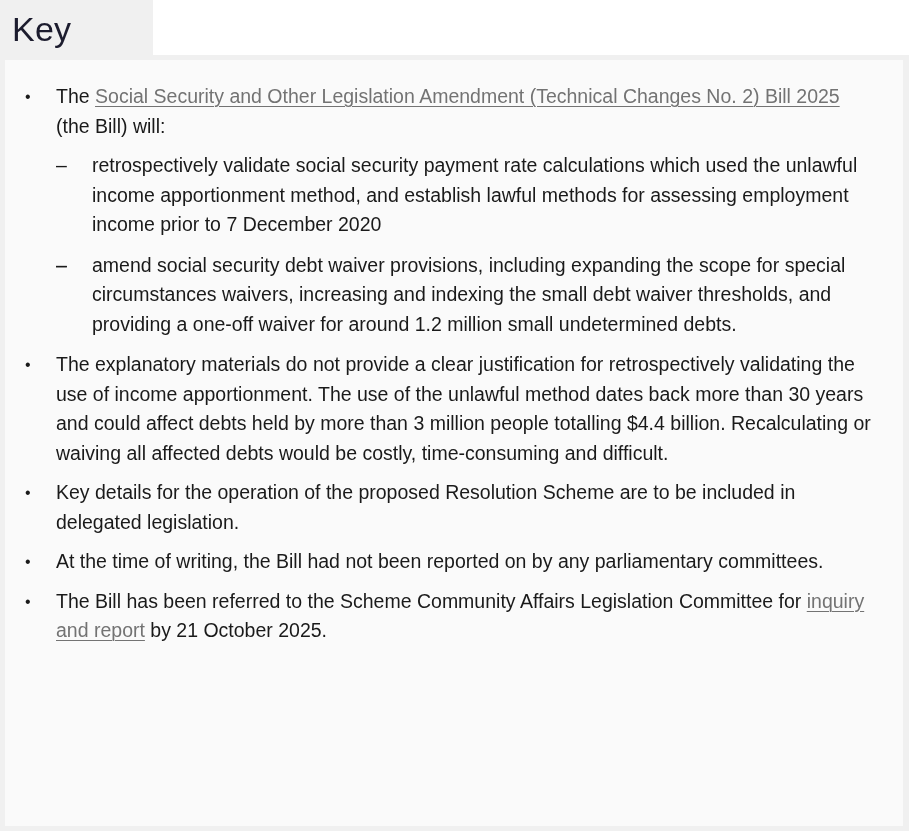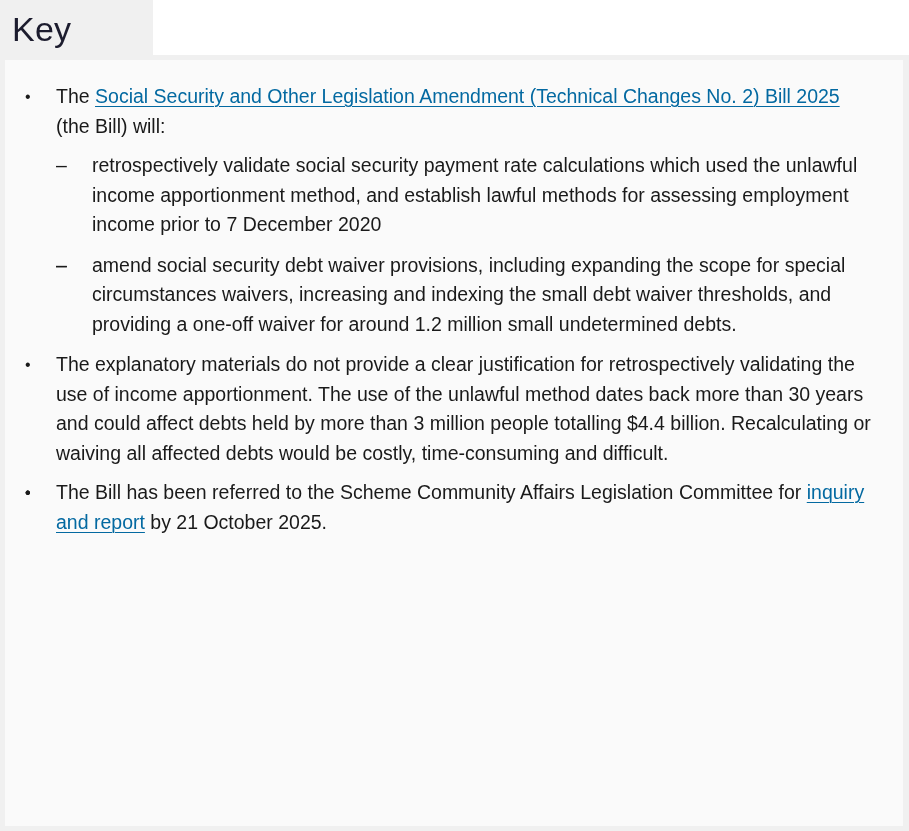--- a/index.html
+++ b/index.html
@@ -9,21 +9,21 @@
   .tab h2 { margin: 0; position: absolute; left: 12px; top: 10px; font-size: 34px; font-weight: normal;
             color: #1c1c2e; letter-spacing: 0.2px; }
   .box { position: absolute; left: 0; top: 55px; width: 909px; height: 776px; background: #f0f0f0; }
   .inner { position: absolute; left: 5px; top: 5px; right: 6px; bottom: 5px; background: #fafafa; }
   ul.points { list-style: none; margin: 0; padding: 0; position: absolute; left: 0; top: 22px; width: 870px; }
   ul.points > li { position: relative; padding-left: 51px; font-size: 19.5px; line-height: 29.5px; margin-bottom: 10px; }
   ul.points > li > .bullet { position: absolute; left: 20px; top: 0; font-size: 16px; }
   ul.sub { list-style: none; margin: 10px 0 0 0; padding: 0; }
   ul.sub > li { position: relative; padding-left: 36px; margin-bottom: 11px; }
   ul.sub > li > .dash { position: absolute; left: 0; top: 0; }
-  a { color: #0369a1; text-decoration: underline; text-underline-offset: 3px; text-decoration-thickness: 1px; }
+  a { color: #737373; text-decoration: underline; text-underline-offset: 3px; text-decoration-thickness: 1px; }
 </style>
 </head>
 <body>
 
 <div class="tab">
   <h2>Key points</h2>
 </div>
 
 <div class="box">
   <div class="inner">
@@ -44,23 +44,25 @@
             <span>amend social security debt waiver provisions, including expanding the scope for special circumstances waivers, increasing and indexing the small debt waiver thresholds, and providing a one-off waiver for around 1.2 million small undetermined debts.</span>
           </li>
         </ul>
       </li>
       <li>
         <span class="bullet">•</span>
         <span>The explanatory materials do not provide a clear justification for retrospectively validating the use of income apportionment. The use of the unlawful method dates back more than 30 years and could affect debts held by more than 3 million people totalling $4.4 billion. Recalculating or waiving all affected debts would be costly, time-consuming and difficult.</span>
       </li>
       <li>
         <span class="bullet">•</span>
+        <span>Key details for the operation of the proposed Resolution Scheme are to be included in delegated legislation.</span>
       </li>
       <li>
         <span class="bullet">•</span>
+        <span>At the time of writing, the Bill had not been reported on by any parliamentary committees.</span>
       </li>
       <li>
         <span class="bullet">•</span>
         <span>The Bill has been referred to the Scheme Community Affairs Legislation Committee for </span><a href="#">inquiry and report</a><span> by 21 October 2025.</span>
       </li>
     </ul>
   </div>
 </div>
 
 </body></html>

